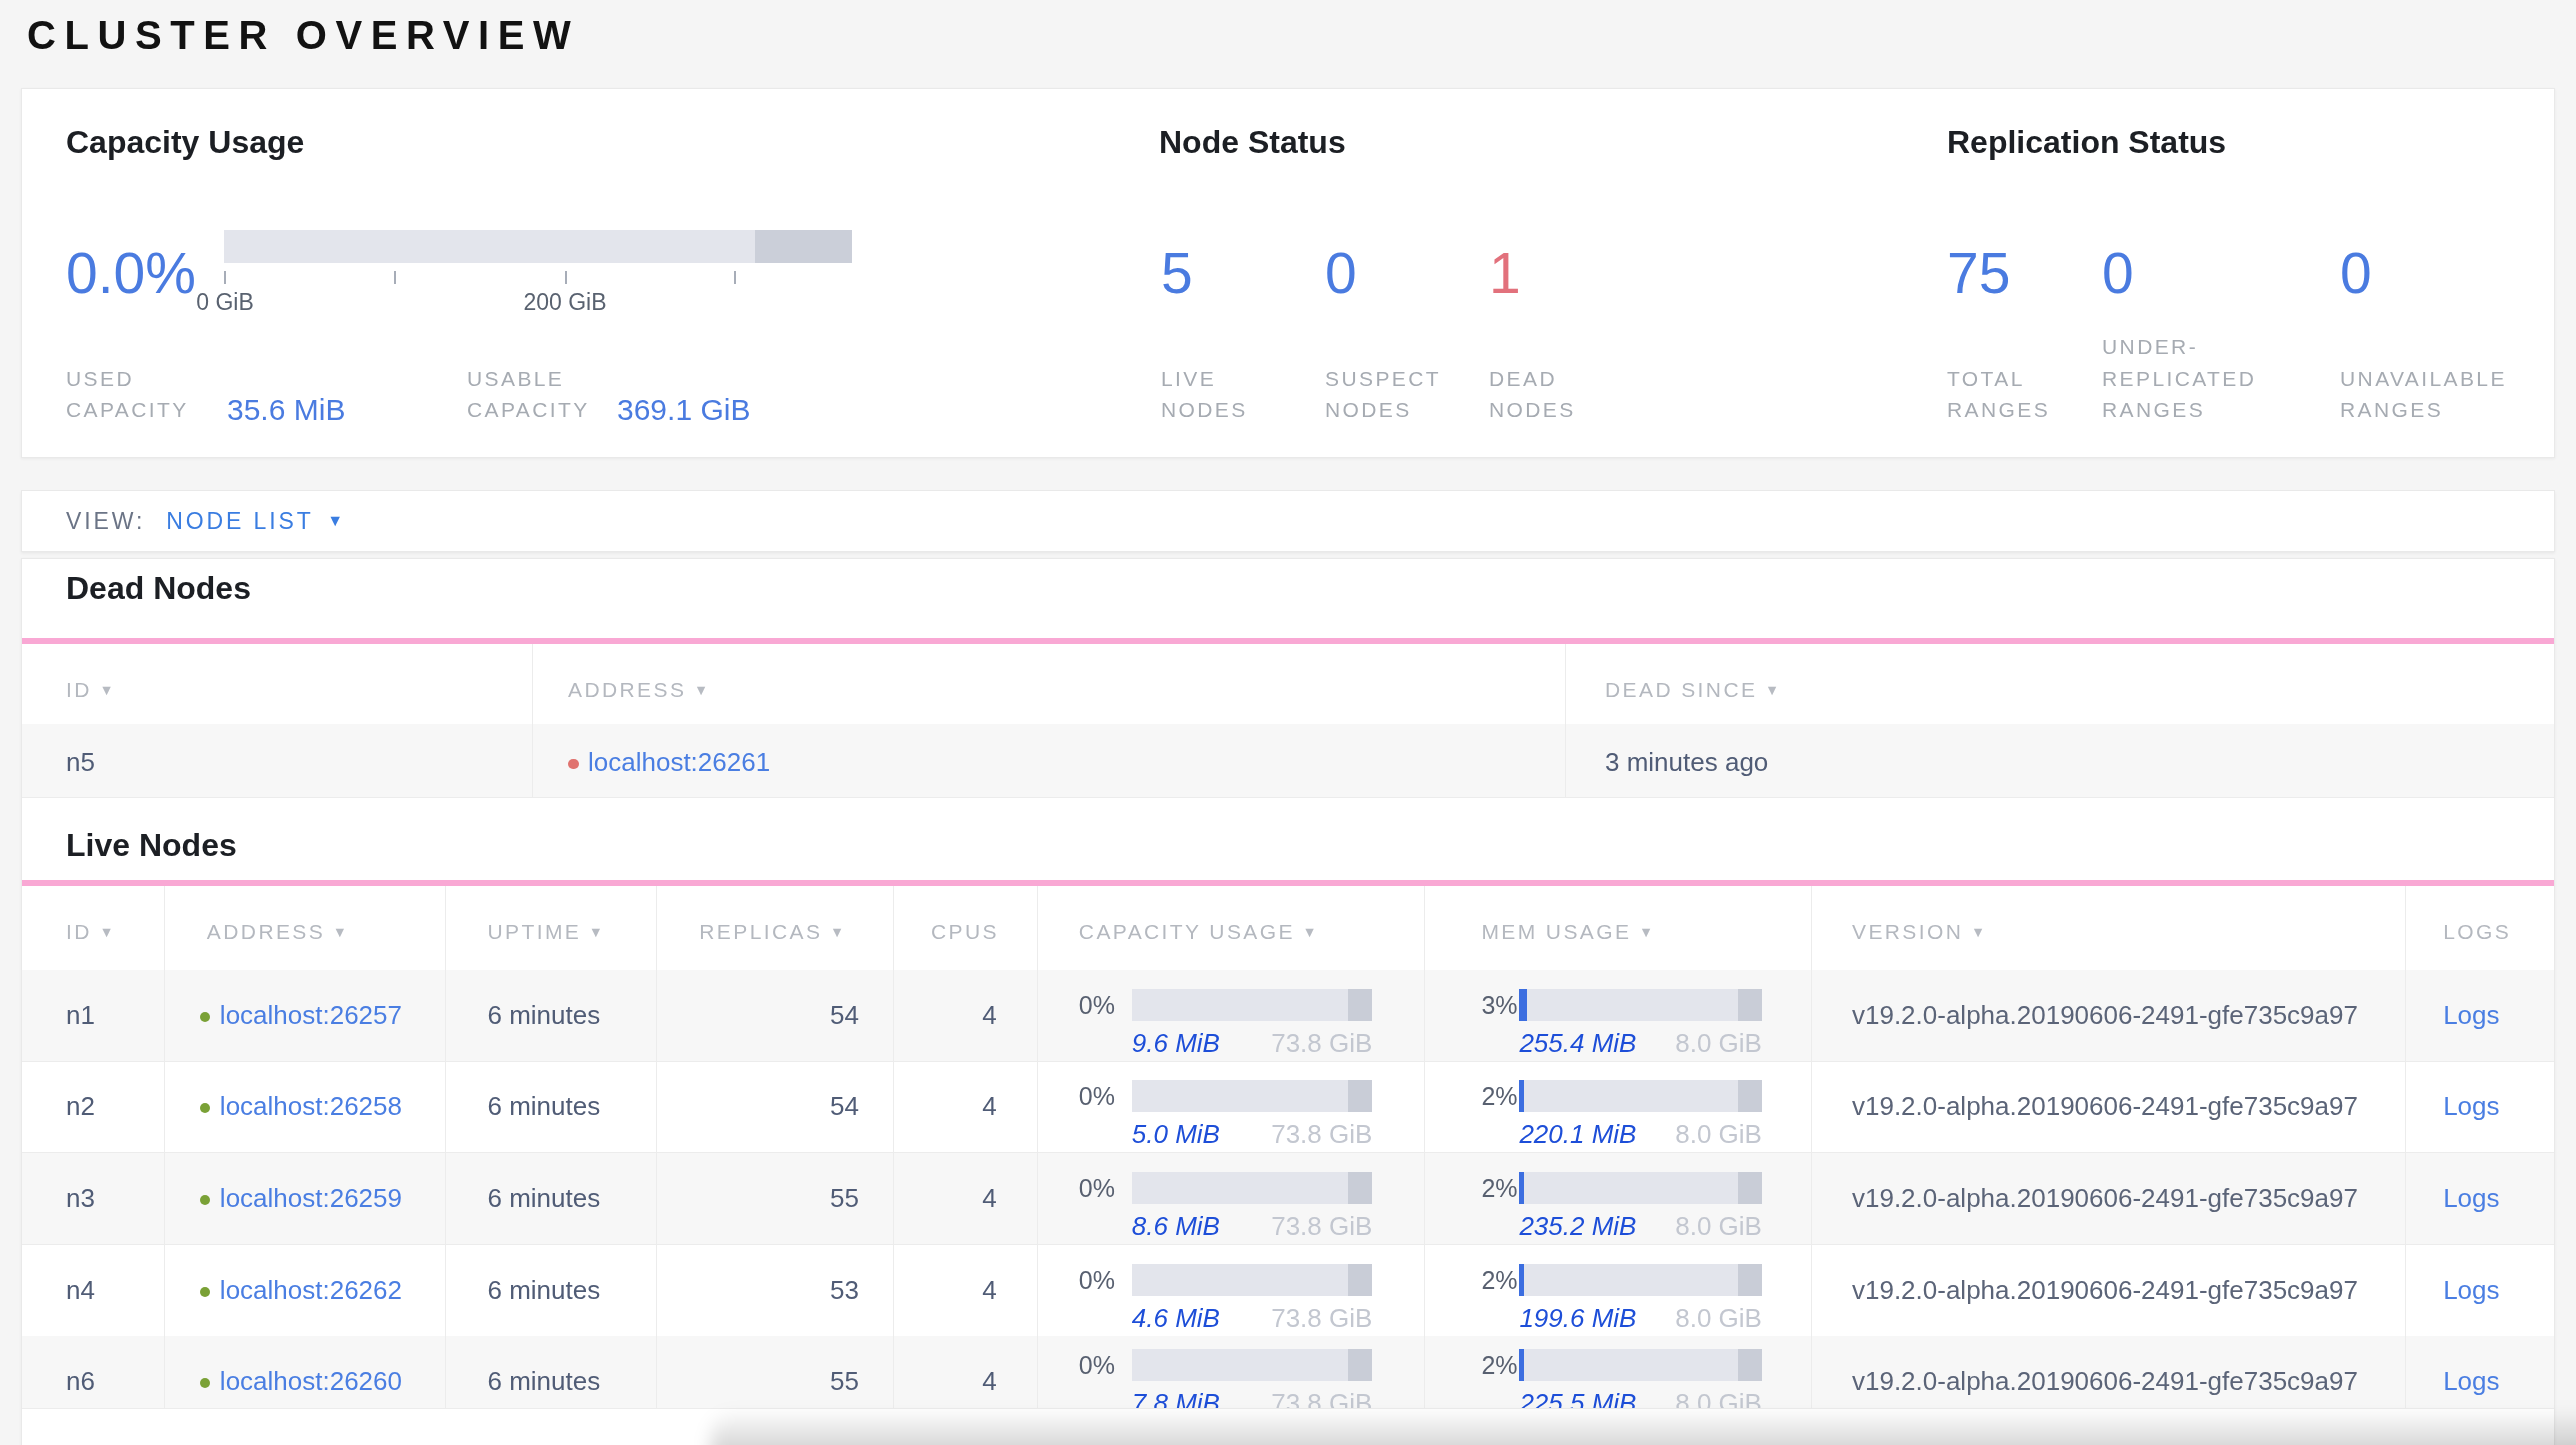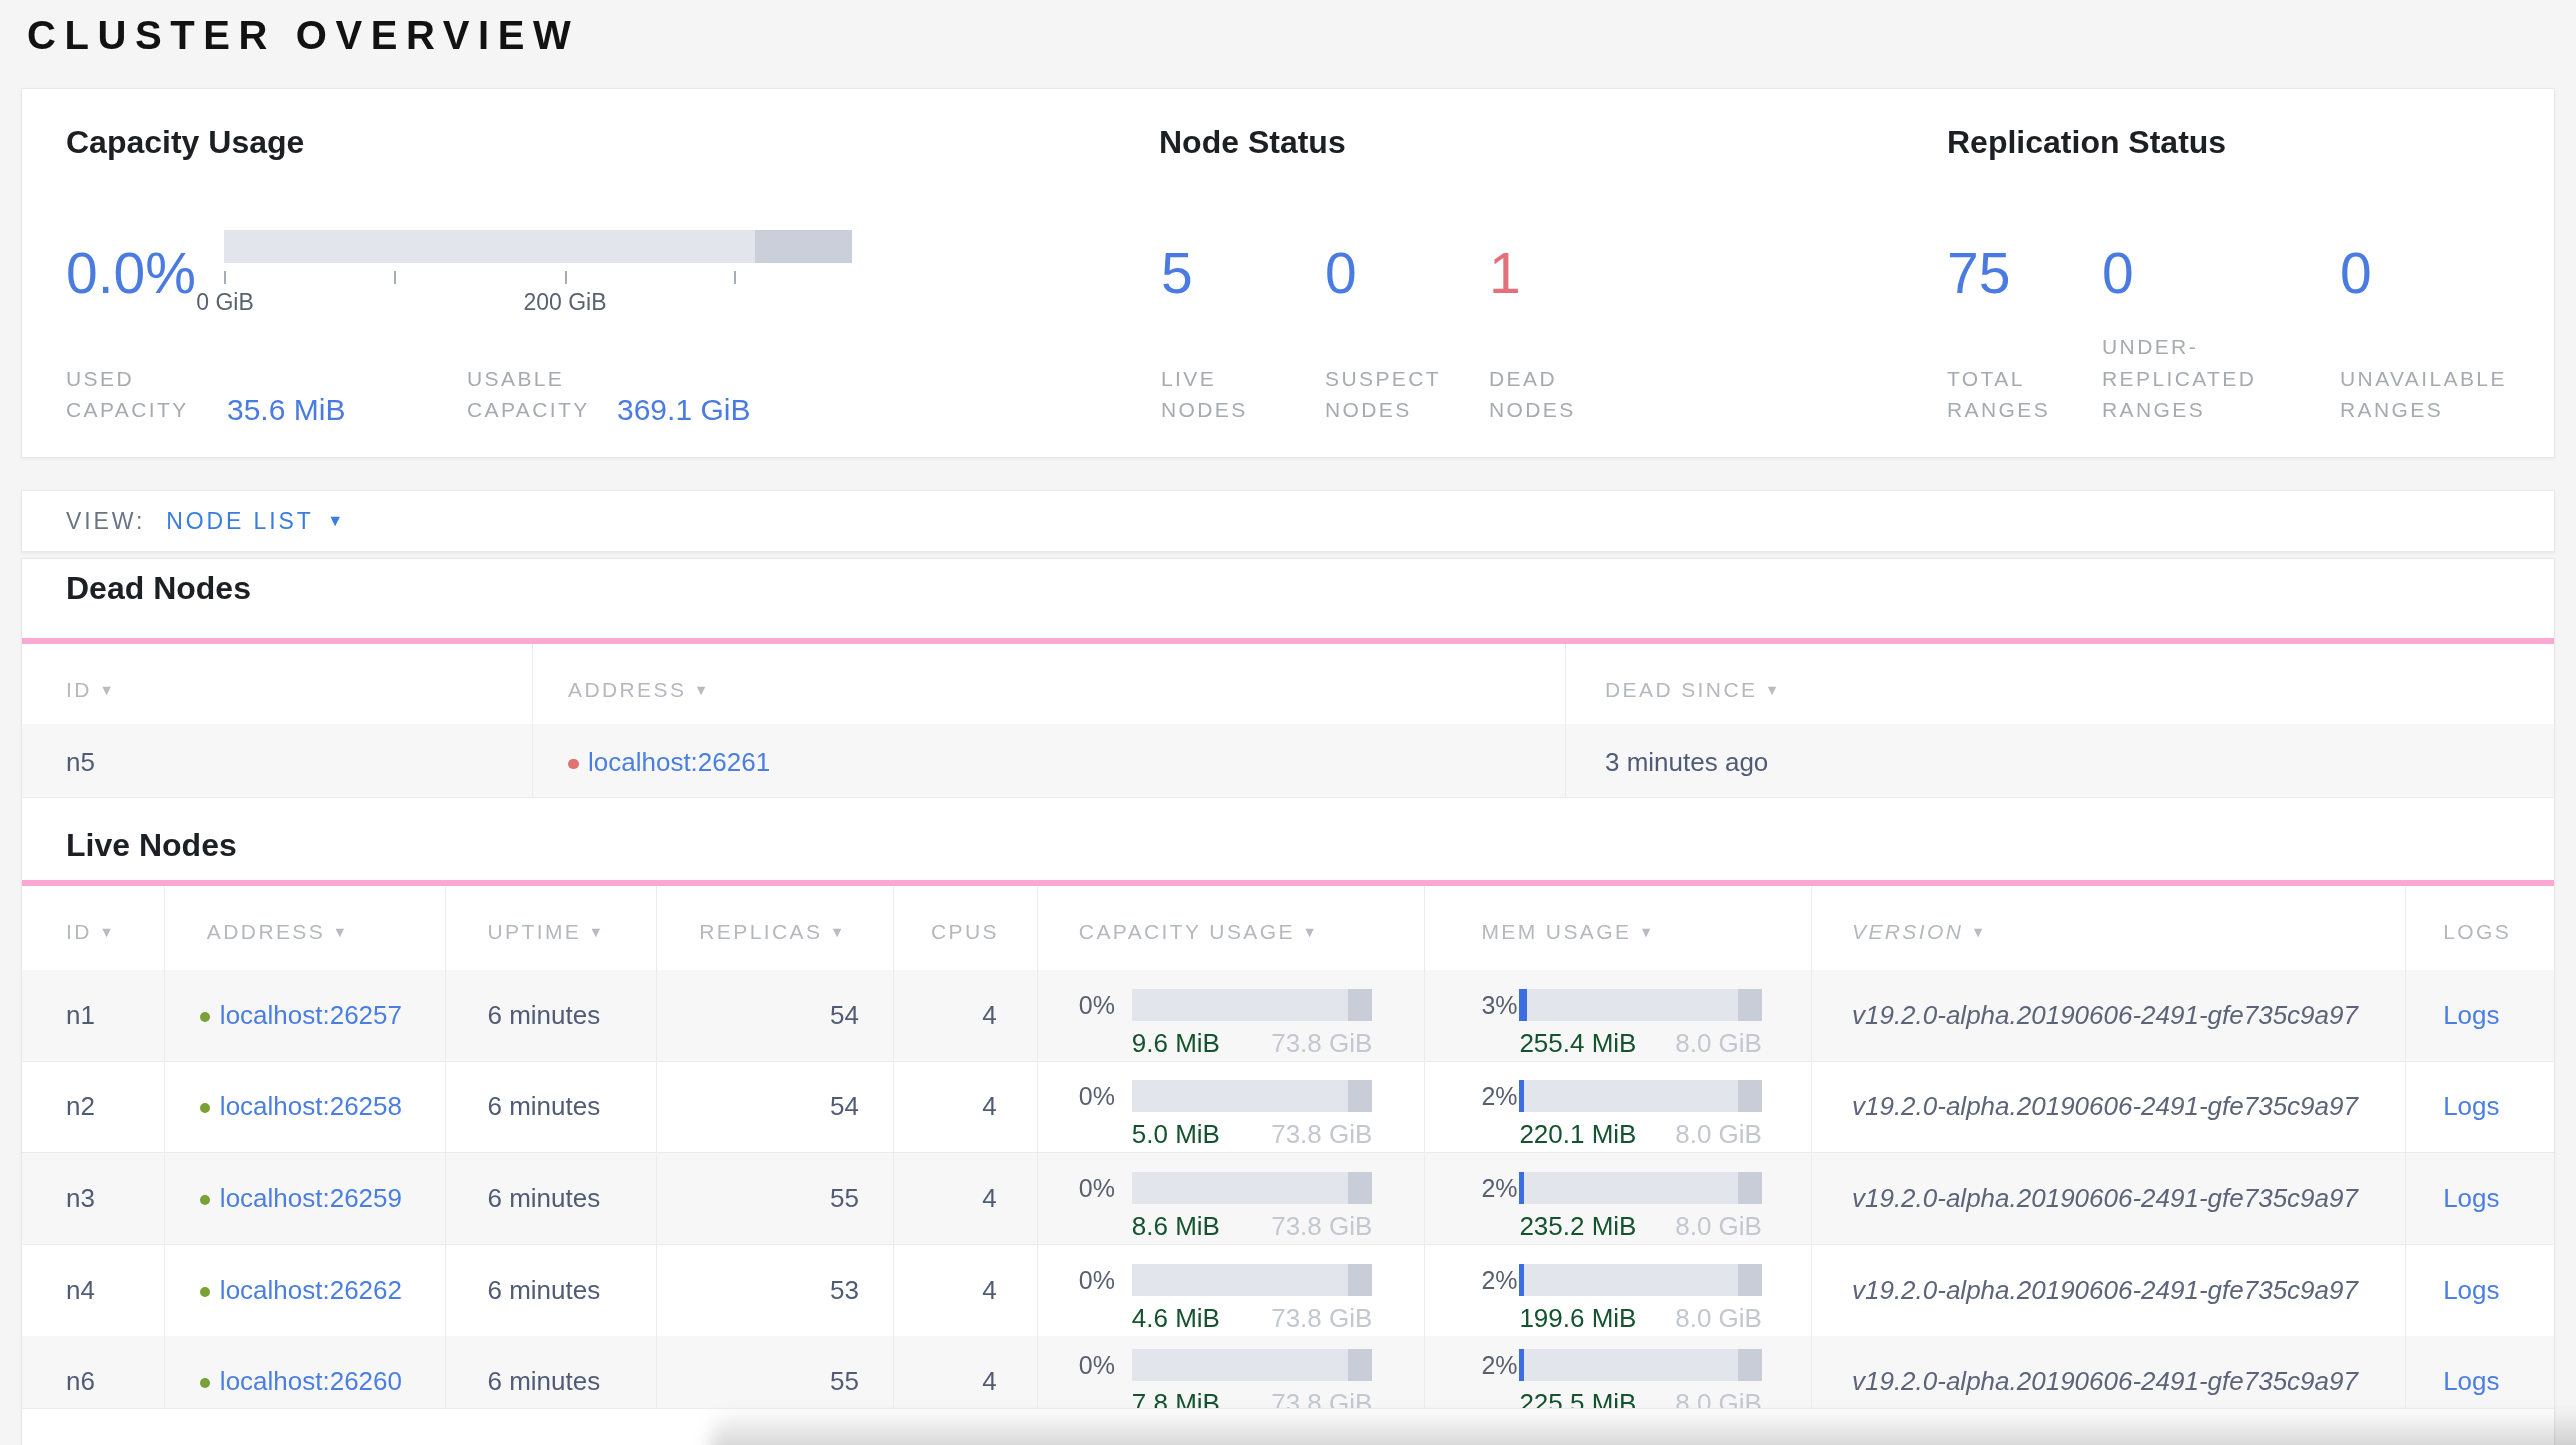--- a/index.html
+++ b/index.html
@@ -80,41 +80,41 @@
   .c-addr{width:281px;padding-left:35px;}
   .c-up{width:212px;padding-left:42px;}
   .c-repl{width:237px;}
   .c-cpus{width:144px;}
   .th.c-repl{padding-left:42px;}
   .th.c-cpus{padding-left:37px;}
   .td.c-repl{text-align:right;padding-right:34px;}
   .td.c-cpus{text-align:right;padding-right:40px;}
   .c-cap{width:388px;padding-left:41px;padding-right:52px;}
   .c-mem{width:387px;padding-left:56px;padding-right:49px;}
-  .c-ver{width:595px;padding-left:40px;font-style:italic;}
+  .c-ver{width:595px;padding-left:40px;}
   .c-logs{width:148px;padding-left:37px;}
   .td.c-cap,.td.c-mem{padding-top:19px;}
   .link{color:#4a7ee2;text-decoration:none;cursor:pointer;}
   .dot{display:inline-block;width:10.5px;height:10.5px;border-radius:50%;margin-right:9.5px;vertical-align:1.9px;}
   .dot.green{background:#7aa136;}
   .dot.red{background:#e0736f;}
   .ver-text{color:#5b6478;}
   
   .usage{display:block;}
   .u-top{display:flex;align-items:flex-start;}
   .u-pct{font-size:25px;color:#586070;flex:0 0 auto;padding-top:1.9px;}
   .c-cap .u-pct{width:53px;}
   .c-mem .u-pct{width:38px;}
   .u-track{flex:1 1 auto;height:32px;position:relative;background:#e3e5ec;}
   .u-fill{position:absolute;left:0;top:0;bottom:0;background:#3c6ee0;}
   .u-endcap{position:absolute;right:0;top:0;bottom:0;width:10%;background:#c9cdd7;}
   .u-vals{display:flex;justify-content:space-between;margin-top:6.7px;}
   .c-cap .u-vals{margin-left:53px;}
   .c-mem .u-vals{margin-left:38px;}
-  .u-used{font-size:26px;color:#14532d;}
+  .u-used{font-size:26px;color:#1d4ed8;font-style:italic;}
   .u-total{font-size:26px;color:#c3c7d0;}
   
   #bottom-shadow{
     position:absolute;left:711px;right:-19px;top:1413px;height:50px;
     background:linear-gradient(to bottom,rgba(0,0,0,0.02),rgba(0,0,0,0.22));
     border-radius:25px 0 0 0;filter:blur(8.6px);pointer-events:none;
   }
 </style>
 </head>
 <body>

